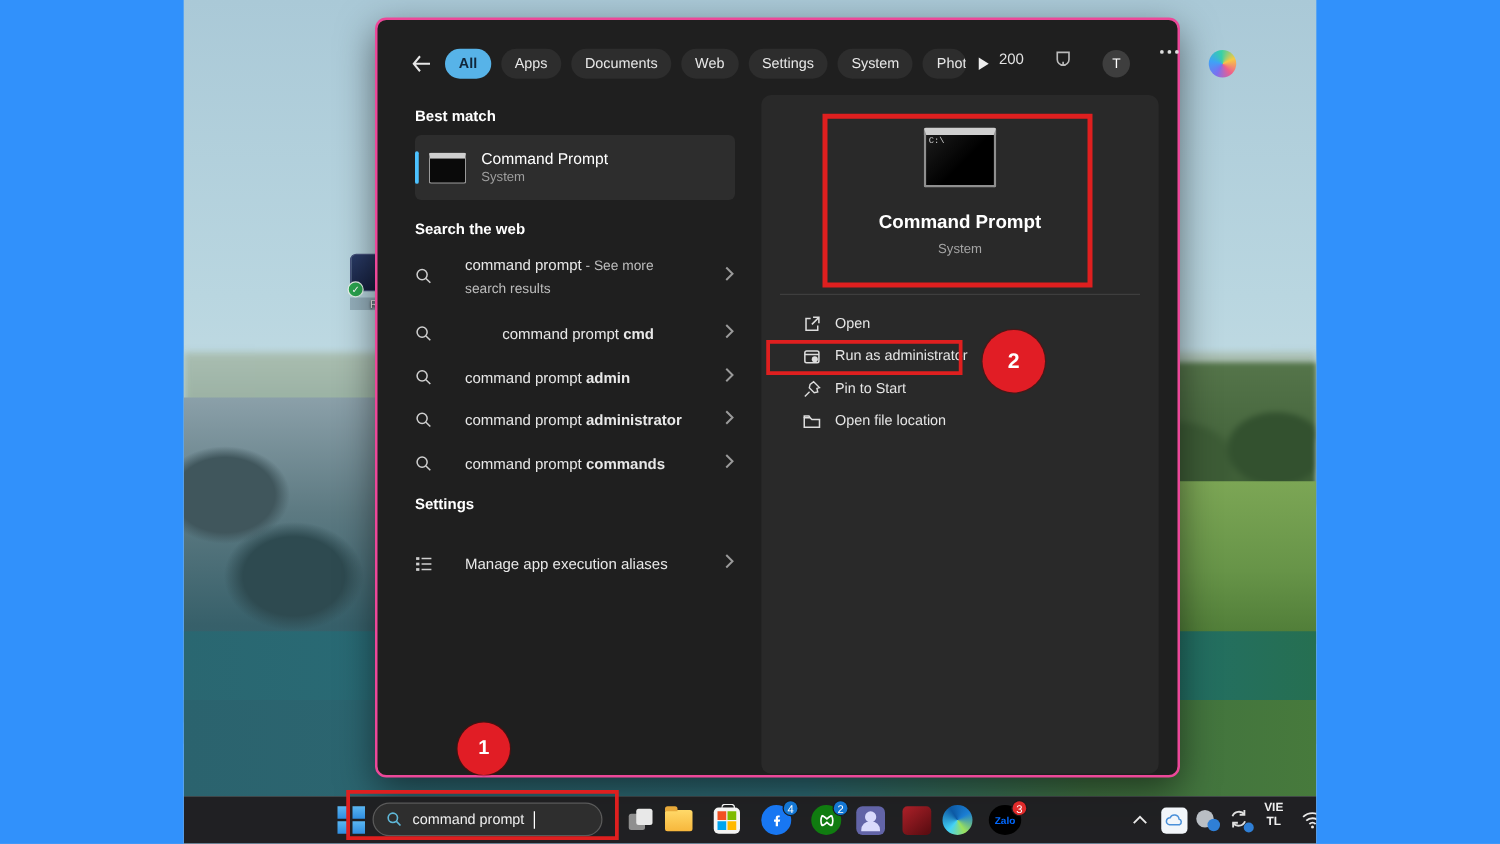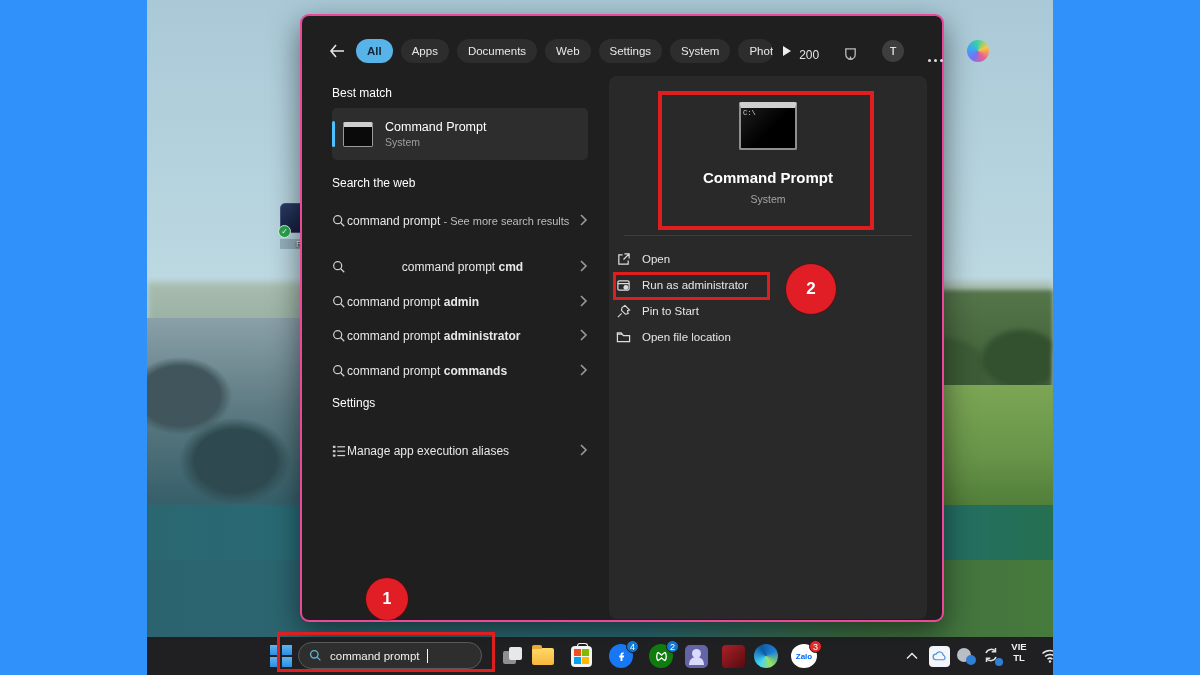--- a/index.html
+++ b/index.html
@@ -39,48 +39,48 @@
 
   
   .panel{position:absolute;left:153px;top:14px;width:644px;height:608px;background:#1f1f1f;border:2px solid #ec4899;border-radius:9px;box-shadow:0 10px 30px rgba(0,0,0,.5);}
 
   .filter-row{position:absolute;left:24px;right:18px;top:20px;height:30px;display:flex;align-items:center;gap:8px;}
   .back{width:22px;height:22px;display:flex;align-items:center;justify-content:center;color:#e6e6e6;flex:0 0 auto;}
   .pill{flex:0 0 auto;height:24px;padding:0 11px;border-radius:13px;background:#2d2d2d;color:#e8e8e8;font-size:11.5px;display:flex;align-items:center;border:none;font-family:inherit;}
   .pill.sel{background:var(--accent-blue);color:#10263a;font-weight:bold;}
   .pill.cut{max-width:42px;overflow:hidden;position:relative;padding-right:0;}
   .play{flex:0 0 auto;width:0;height:0;border-left:8px solid #eee;border-top:5px solid transparent;border-bottom:5px solid transparent;margin-left:2px;}
-  .hdr-right{margin-left:auto;display:flex;align-items:flex-end;gap:24px;}
+  .hdr-right{margin-left:auto;display:flex;align-items:flex-start;gap:24px;}
   .points{font-size:12px;color:#e3e3e3;}
   .avatar{width:22px;height:22px;border-radius:50%;background:#3e3e3e;color:#fff;font-size:11px;display:flex;align-items:center;justify-content:center;}
   .dots{display:flex;gap:3px;}
   .dots i{width:3px;height:3px;border-radius:50%;background:#ddd;}
   .copilot{width:22px;height:22px;border-radius:50%;background:conic-gradient(from 210deg,#7a6ff0,#3fa2f7,#37d0a7,#f6c944,#ef5f8b,#7a6ff0);}
 
-  .sec-h{position:absolute;left:30px;color:#fff;font-size:12px;font-weight:normal;}
+  .sec-h{position:absolute;left:30px;color:#fff;font-size:12px;font-weight:bold;}
   .chev{color:#9a9a9a;flex:0 0 auto;}
 
   .bm-item{position:absolute;left:30px;top:92px;width:256px;height:52px;background:#2d2d2d;border-radius:5px;display:flex;align-items:center;padding-left:11px;gap:12px;}
   .bm-bar{position:absolute;left:0;top:13px;width:3px;height:26px;border-radius:2px;background:#4cc2ff;}
   .cmd-sm{width:30px;height:25px;background:#0a0a0a;border:1px solid #9a9a9a;border-top:5px solid #cfcfcf;border-radius:2px;flex:0 0 auto;}
   .bm-title{font-size:12.5px;color:#fff;}
   .bm-sub{font-size:10.5px;color:#9f9f9f;margin-top:2px;}
 
-  .sugg{position:absolute;left:30px;width:256px;height:30px;display:flex;align-items:center;gap:1px;}
+  .sugg{position:absolute;left:30px;width:256px;height:30px;display:flex;align-items:center;gap:26px;}
   .sugg .txt{flex:1;font-size:12px;color:#e8e8e8;line-height:1.5;}
   .sugg .txt .strong{font-weight:bold;}
   .sugg .txt .muted{color:#bdbdbd;font-size:11px;}
   .sicon{flex:0 0 auto;display:flex;}
 
   .card{position:absolute;left:307px;top:60px;width:318px;height:543px;background:#292929;border-radius:8px;}
   .cmd-lg{position:absolute;left:50%;top:26px;transform:translateX(-50%);width:58px;height:48px;background:linear-gradient(135deg,#1c1c1c 0%,#000 55%);border:2px solid #8f8f8f;border-top:6px solid #cfcfcf;border-radius:2px;color:#d7d7d7;font-size:7px;padding:1px 2px;font-family:"Liberation Mono","DejaVu Sans Mono",monospace;}
   .pv-title{position:absolute;left:0;right:0;top:93px;text-align:center;color:#fff;font-size:15px;font-weight:bold;}
   .pv-sub{position:absolute;left:0;right:0;top:117px;text-align:center;color:#a5a5a5;font-size:10.5px;}
   .divider{position:absolute;left:15px;right:15px;top:159px;height:1px;background:#3e3e3e;}
-  .actions{position:absolute;left:2px;right:15px;top:170px;text-align:right;}
+  .actions{position:absolute;left:28px;right:15px;top:170px;text-align:right;}
   .act{height:26px;display:flex;align-items:center;gap:11px;padding-left:5px;color:#e6e6e6;font-size:11.5px;}
   .act svg{flex:0 0 auto;}
 
   
   .ann-box{position:absolute;border:4px solid var(--annotation-red);}
   .ann-box.thin{border-width:3px;}
   .ann-circle{position:absolute;border-radius:50%;background:#e11d25;color:#fff;display:flex;align-items:center;justify-content:center;font-weight:bold;box-shadow:0 0 0 1px rgba(120,0,0,.4);}
 
   
   .taskbar{position:absolute;left:0;right:0;top:637px;height:38px;background:rgba(26,26,28,.97);}
@@ -101,21 +101,21 @@
   .store i:nth-child(1){background:#f25022;}.store i:nth-child(2){background:#7fba00;}
   .store i:nth-child(3){background:#00a4ef;}.store i:nth-child(4){background:#ffb900;}
   .circle-app{width:24px;height:24px;border-radius:50%;display:flex;align-items:center;justify-content:center;}
   .badge{position:absolute;top:-3px;right:-5px;min-width:13px;height:13px;border-radius:7px;background:var(--badge-blue);color:#fff;font-size:9px;display:flex;align-items:center;justify-content:center;padding:0 2px;border:1px solid #1a1a1c;}
   .badge.red{background:var(--badge-red);}
   .teams{width:23px;height:23px;border-radius:5px;background:#6264a7;position:relative;}
   .teams:before{content:"";position:absolute;left:7px;top:4px;width:9px;height:9px;border-radius:50%;background:#d9dafc;}
   .teams:after{content:"";position:absolute;left:4px;top:12px;width:15px;height:8px;border-radius:7px 7px 0 0;background:#d9dafc;}
   .redapp{width:23px;height:23px;border-radius:4px;background:linear-gradient(140deg,#a41e26 10%,#5d0d12 90%);}
   .edge{width:24px;height:24px;border-radius:50%;background:conic-gradient(from 220deg,#45d3f7,#0c59a4 30%,#1b7fd4 55%,#9be15d 80%,#45d3f7);}
-  .zalo{width:40px;height:24px;border-radius:50%;background:#ffffff;color:#0068ff;font-size:8px;font-weight:bold;display:flex;align-items:center;justify-content:center;}
+  .zalo{width:40px;height:24px;border-radius:50%;background:#000000;color:#0068ff;font-size:8px;font-weight:bold;display:flex;align-items:center;justify-content:center;}
   .tray-txt{position:absolute;top:4px;color:#f0f0f0;font-size:9.5px;font-weight:bold;line-height:11px;text-align:center;}
 </style>
 </head>
 <body>
 
 <div class="stage">
   <div class="shot">
 
     <div class="wp">
       <div class="wp-sky"></div>

